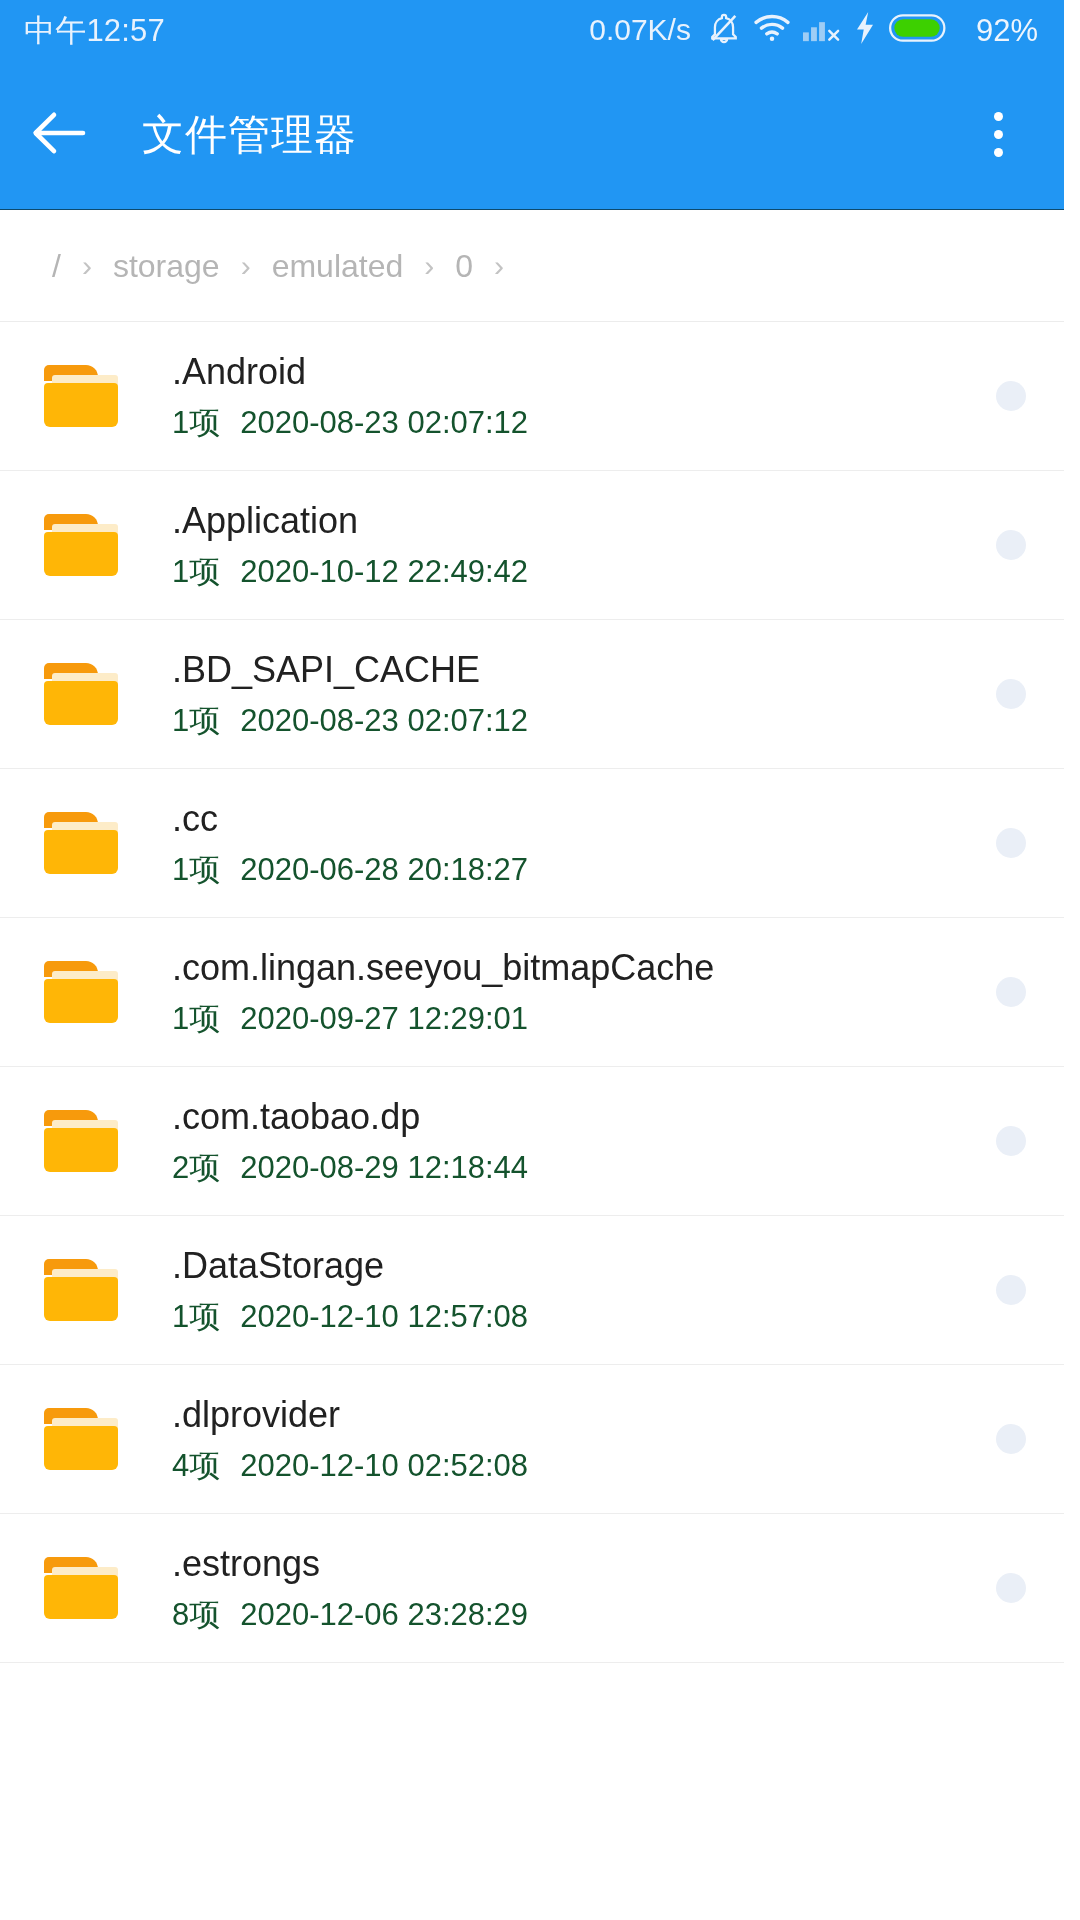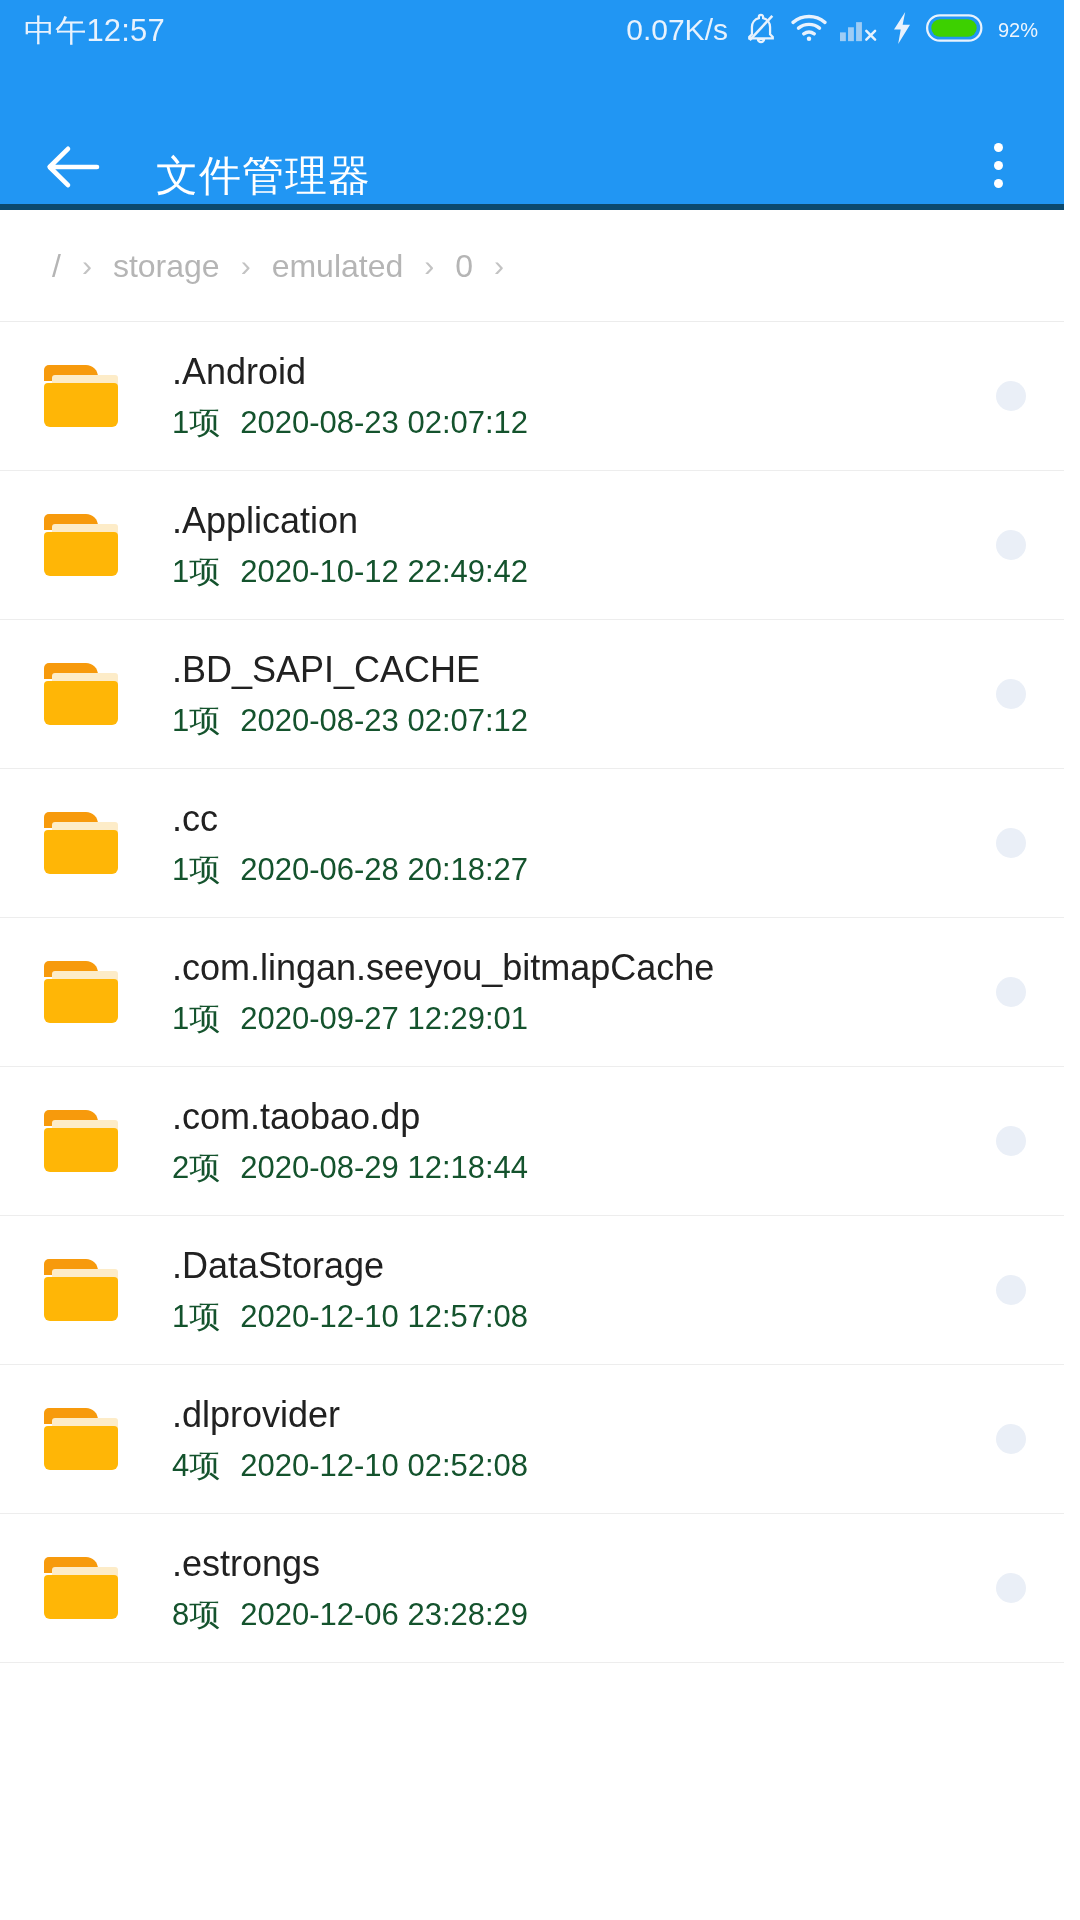--- a/index.html
+++ b/index.html
@@ -50,36 +50,36 @@
 
   .net-speed {
     color: #e8f2fd;
     font-size: 30px;
     line-height: 1;
     margin-right: 3px;
   }
 
   .battery-pct {
     color: #eef5fd;
-    font-size: 20px;
+    font-size: 31px;
     line-height: 1;
-    margin-left: 1px;
+    margin-left: 16px;
   }
 
   .sb-icon { display: block; }
 
   
   .app-bar {
     height: 150px;
     background: #2196f3;
     display: flex;
-    align-items: flex-end;
-    padding: 0 30px 0 38px;
-    flex: 0 0 auto;
-    border-bottom: 6px solid #0c4a6e;
+    align-items: center;
+    padding: 0 30px 0 24px;
+    flex: 0 0 auto;
+    border-bottom: 1px solid #0c4a6e;
   }
 
   .back-btn {
     width: 70px;
     height: 70px;
     display: flex;
     align-items: center;
     justify-content: center;
     flex: 0 0 auto;
   }

